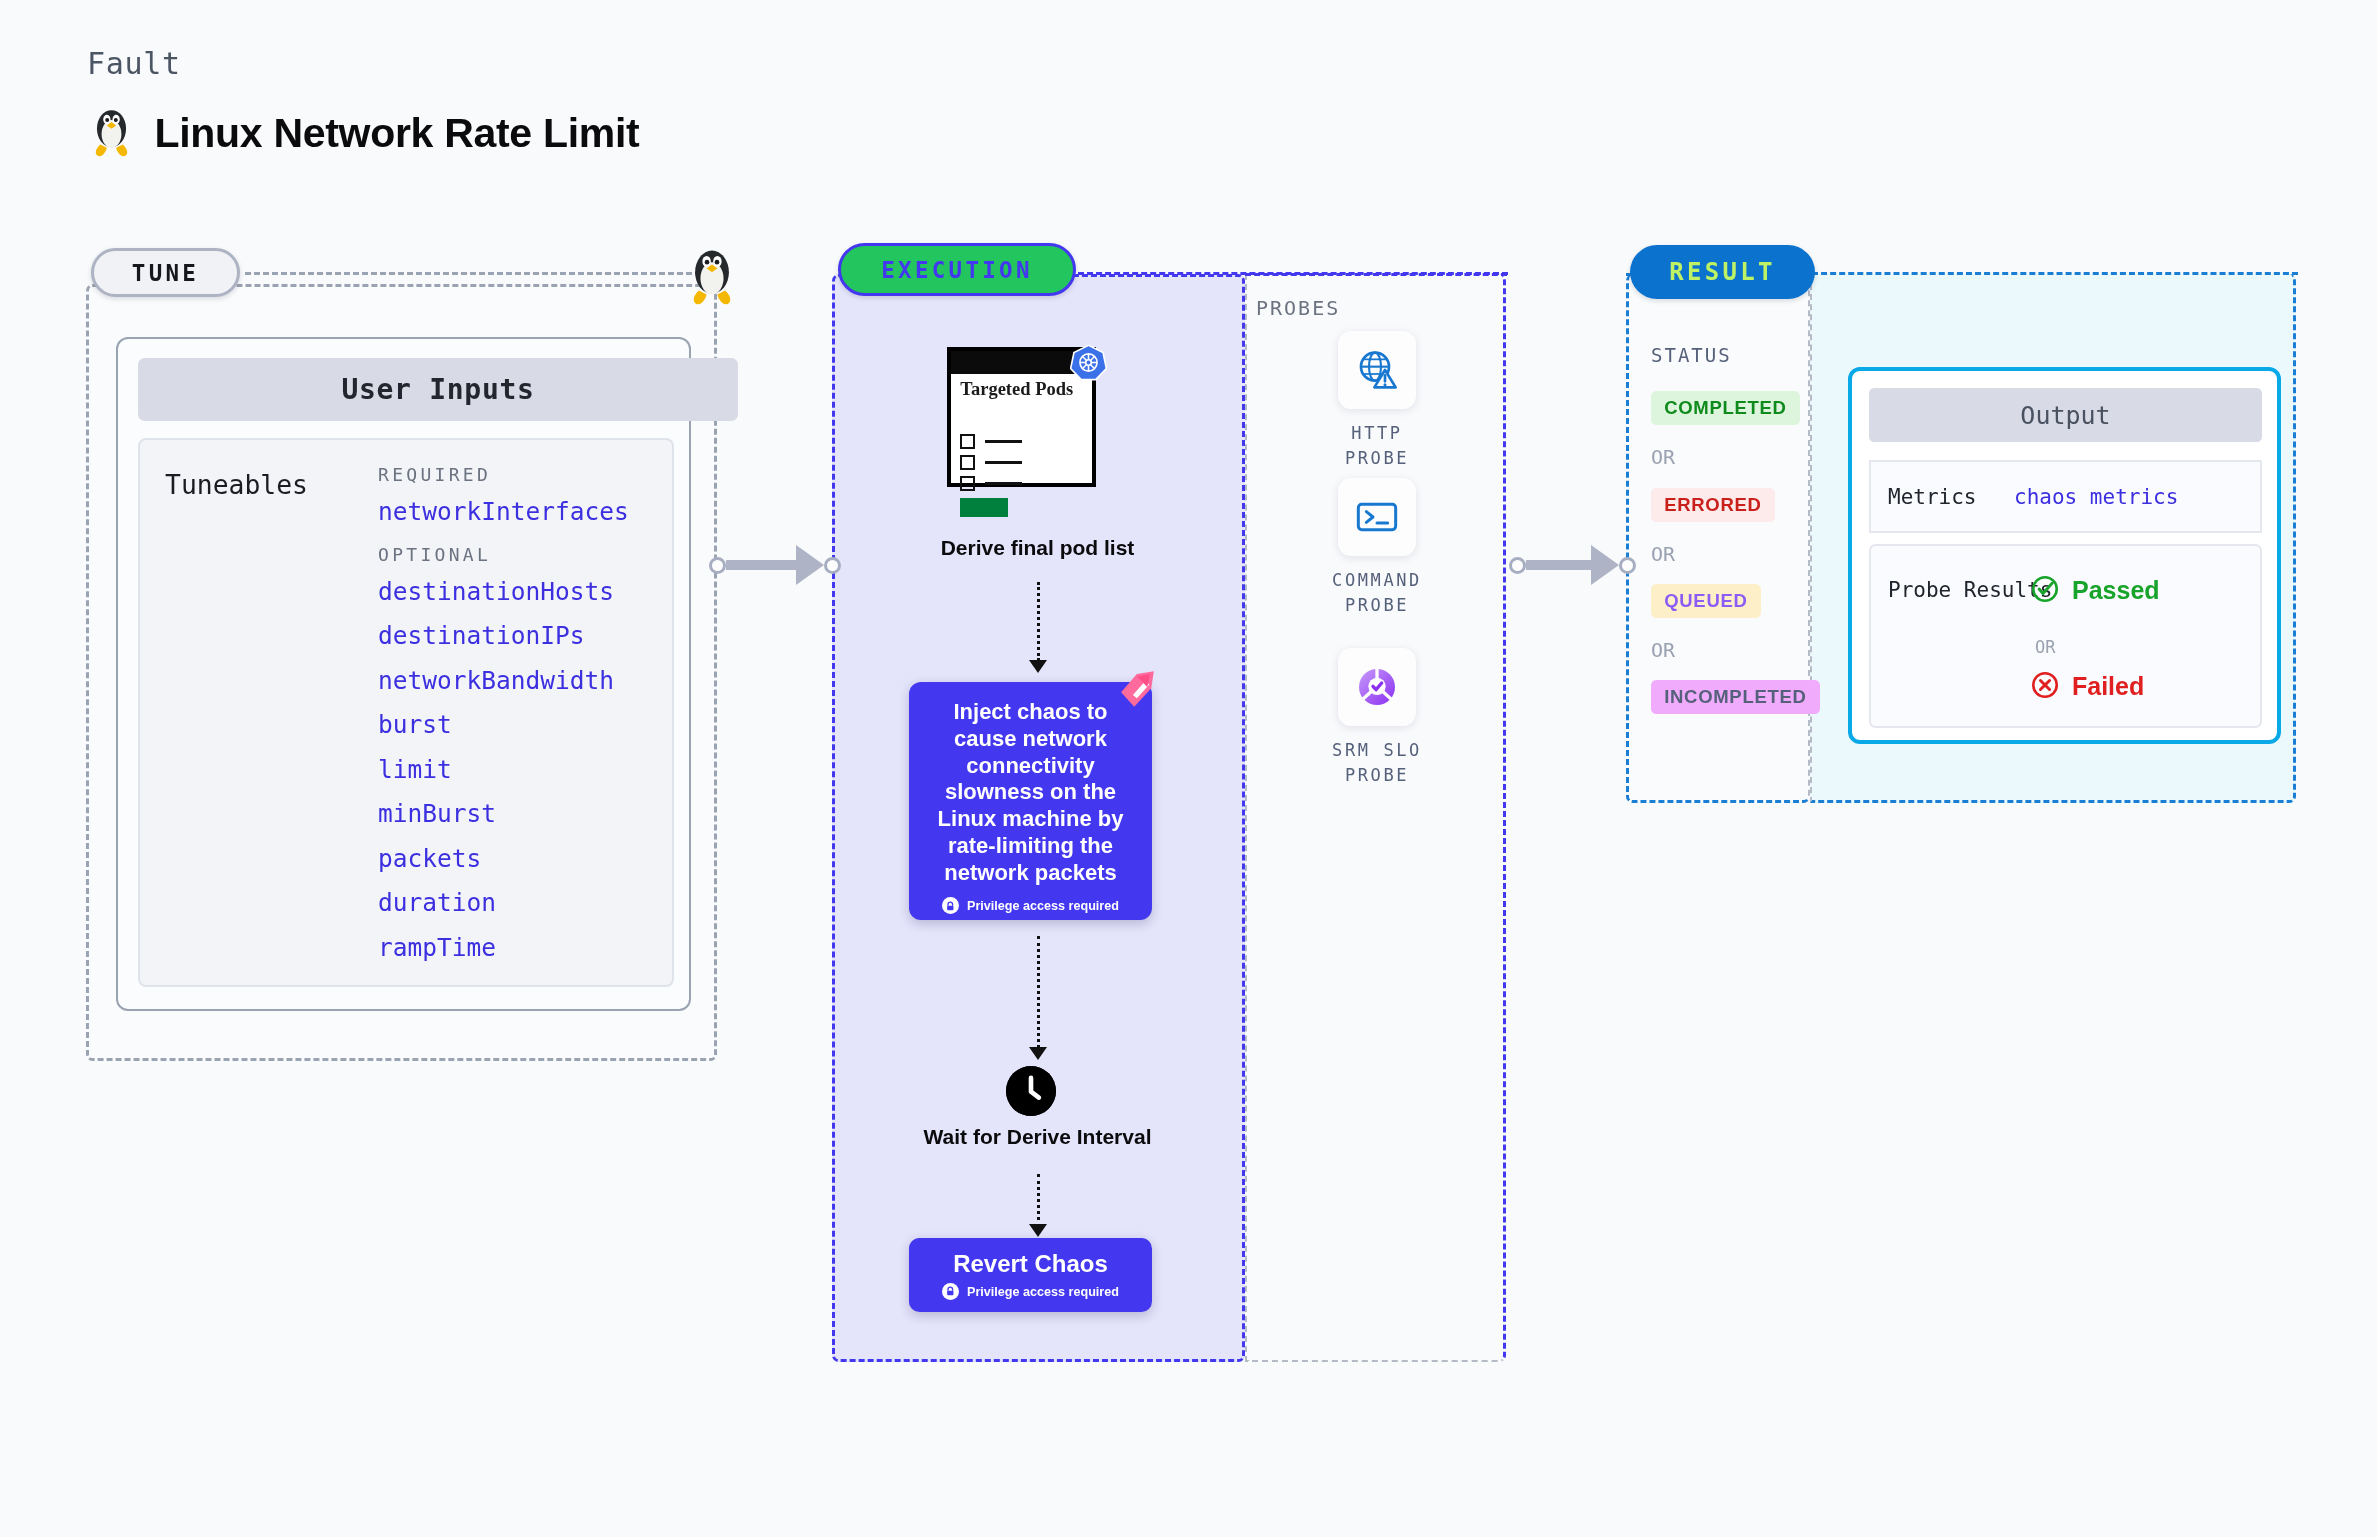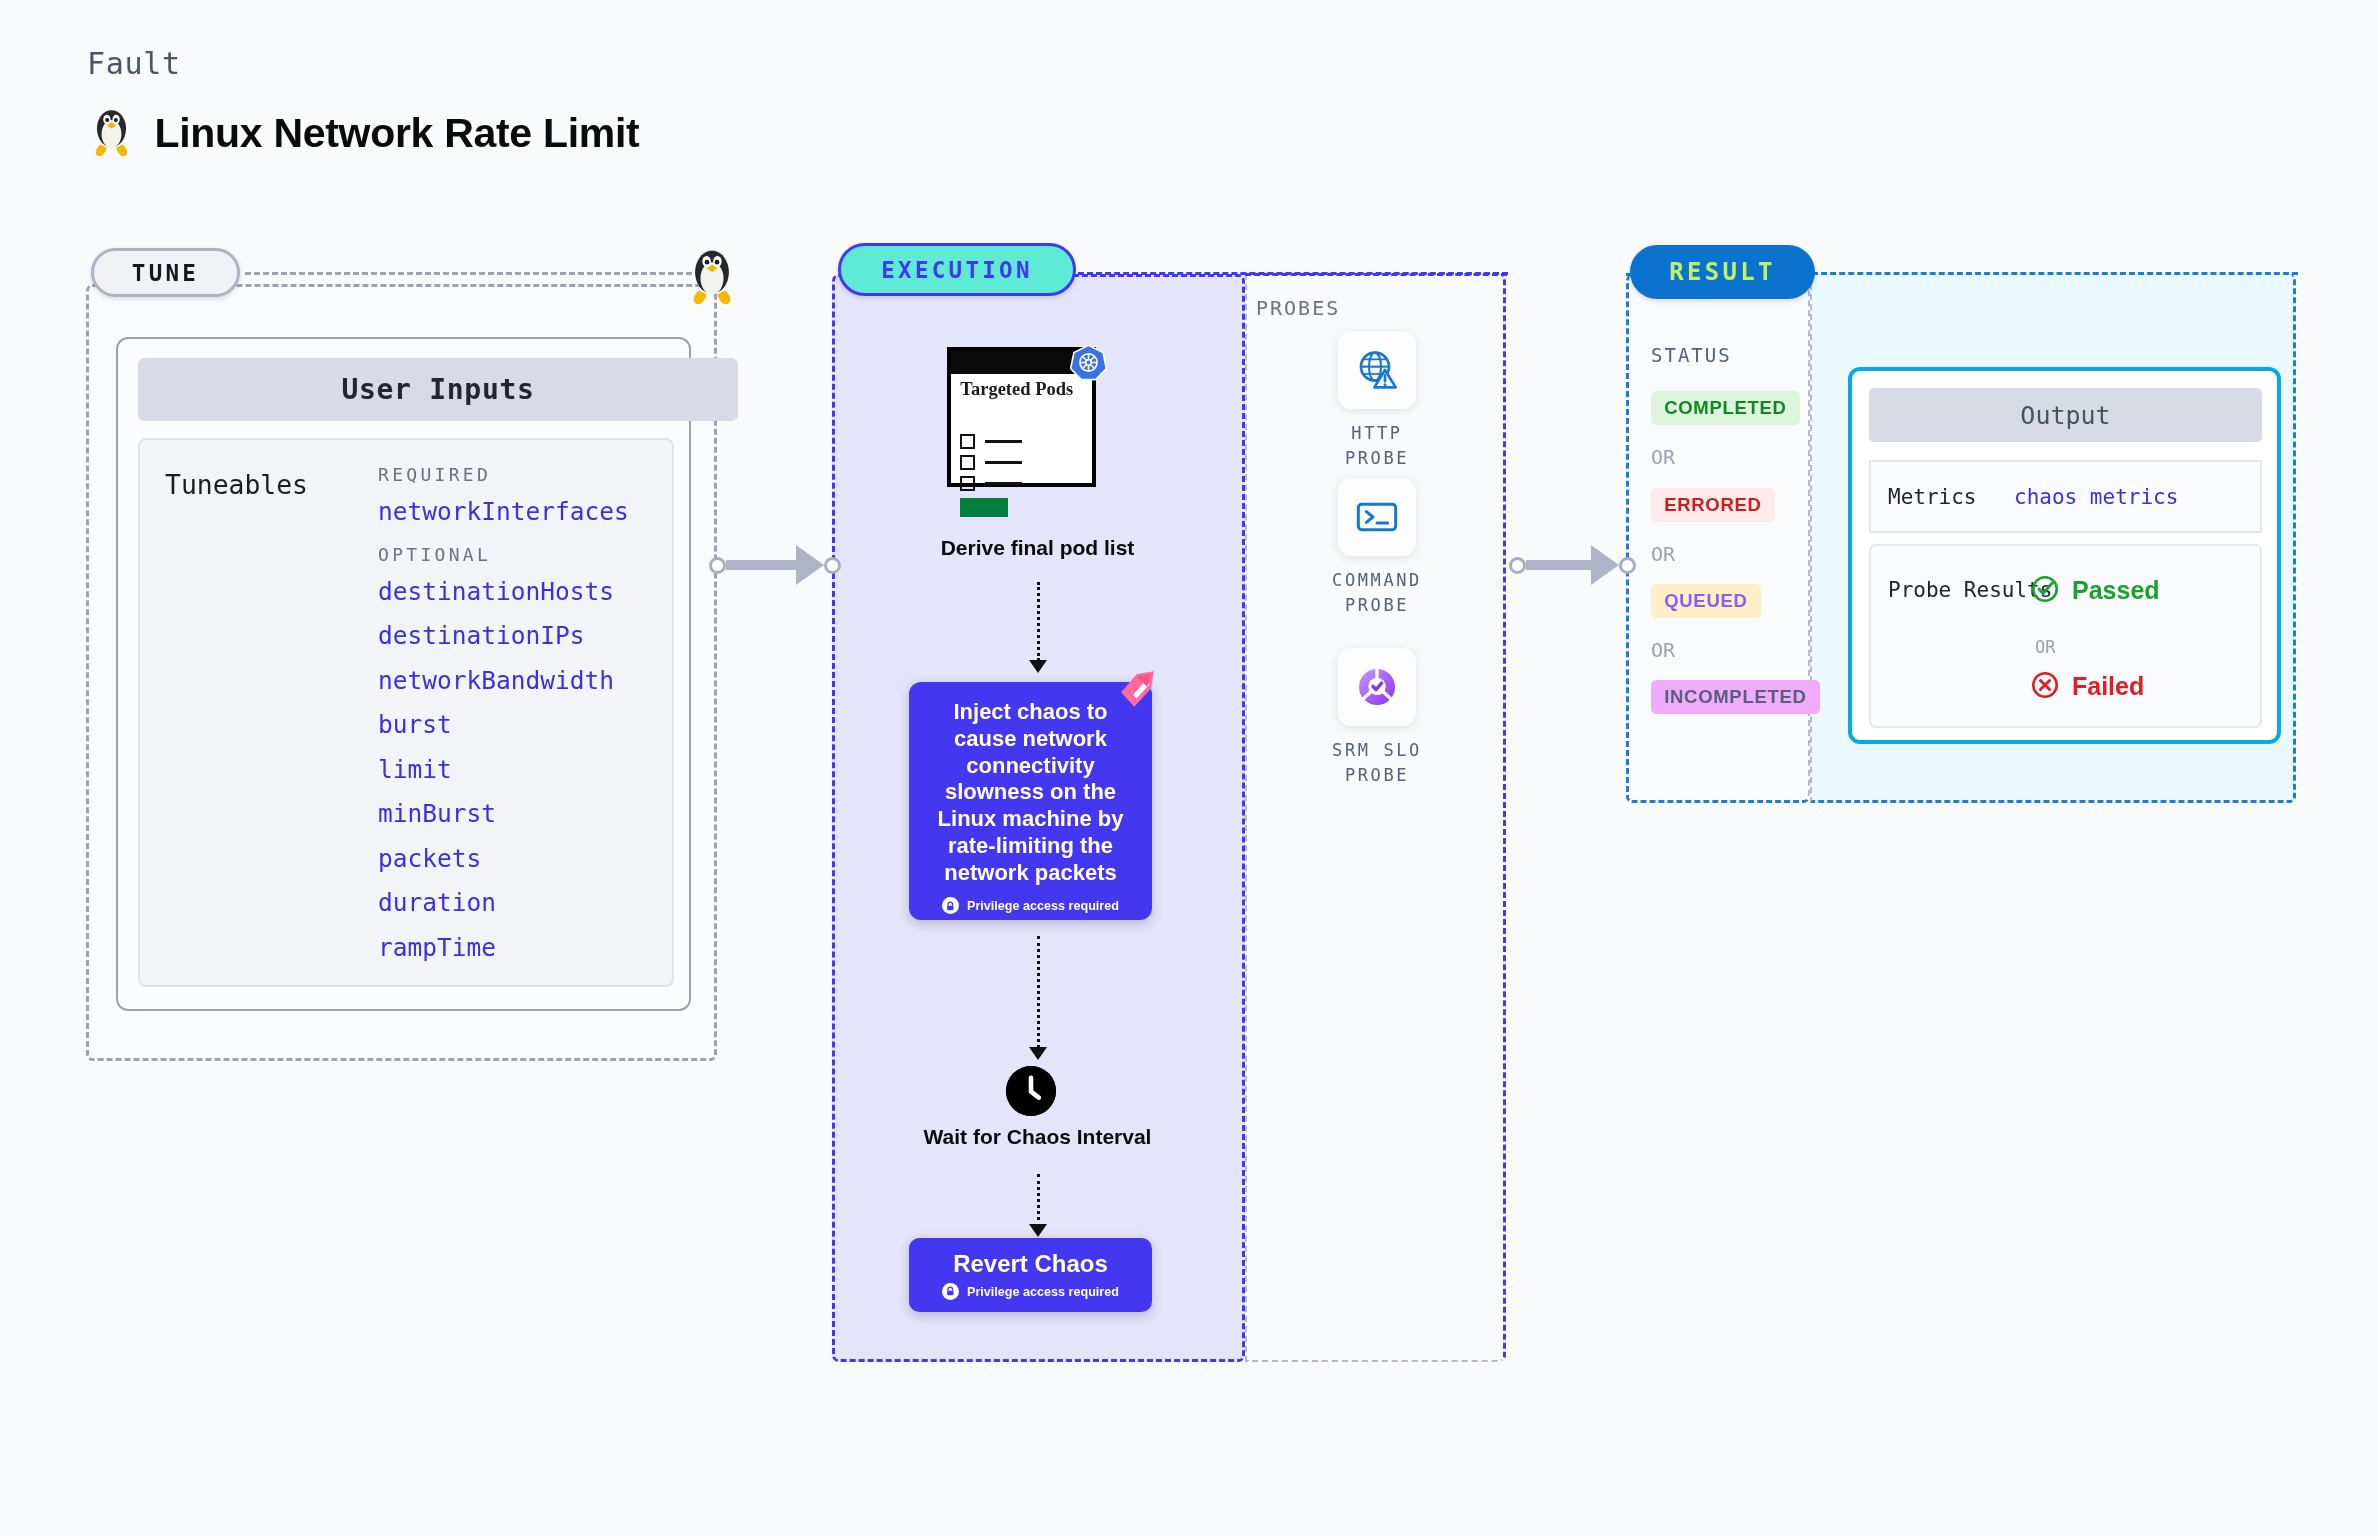--- a/index.html
+++ b/index.html
@@ -81,21 +81,21 @@
   }
   .tune-group-head.opt{margin-top:4px;}
 
   
   #execution-panel{
     left:832px;top:274px;width:413px;height:1088px;
     border:3.3px dashed #4338ef;border-radius:6.6px;background:#e4e4fb;
   }
   #execution-pill{
     left:838px;top:243px;width:238px;height:53px;
-    background:#5eead4;border:3.3px solid #4338ef;color:#4338ef;font-size:22.5px;
+    background:#22c55e;border:3.3px solid #4338ef;color:#4338ef;font-size:22.5px;
   }
   #execution-dash-line{
     position:absolute;left:1078px;top:272px;width:430px;height:0;
     border-top:3.3px dashed #4338ef;z-index:4;
   }
   
   #probes-panel{
     left:1245px;top:274px;width:261px;height:1088px;
     border:2px dashed #b4bac6;border-right:3.3px dashed #4338ef;
     border-radius:0 6.6px 6.6px 0;background:#f8fafc;border-top:none;
@@ -418,21 +418,21 @@
 
 <div class="arrow-v" style="left:1037px;top:936px;height:112px;"></div>
 <div class="arrow-head" style="left:1029px;top:1047px;"></div>
 
 <div id="clock-icon">
   <svg width="50" height="50" viewBox="0 0 76 76">
     <circle cx="38" cy="38" r="38" fill="#000"></circle>
     <path d="M38 18 V39 L50 48" stroke="#fff" stroke-width="7" fill="none" stroke-linecap="round" stroke-linejoin="round"></path>
   </svg>
 </div>
-<div id="wait-label">Wait for Chaos Interval</div>
+<div id="wait-label">Wait for Derive Interval</div>
 
 <div class="arrow-v" style="left:1037px;top:1174px;height:53px;"></div>
 <div class="arrow-head" style="left:1029px;top:1224px;"></div>
 
 <div id="revert-box">
   <div id="revert-title">Revert Chaos</div>
   <div class="privilege" style="margin-top:5.3px;">
     <span class="lock-dot">
       <svg width="10.6" height="10.6" viewBox="0 0 16 16">
           <path d="M4.5 7V5.2a3.5 3.5 0 017 0V7" stroke="#4338ef" stroke-width="2" fill="none"></path>

